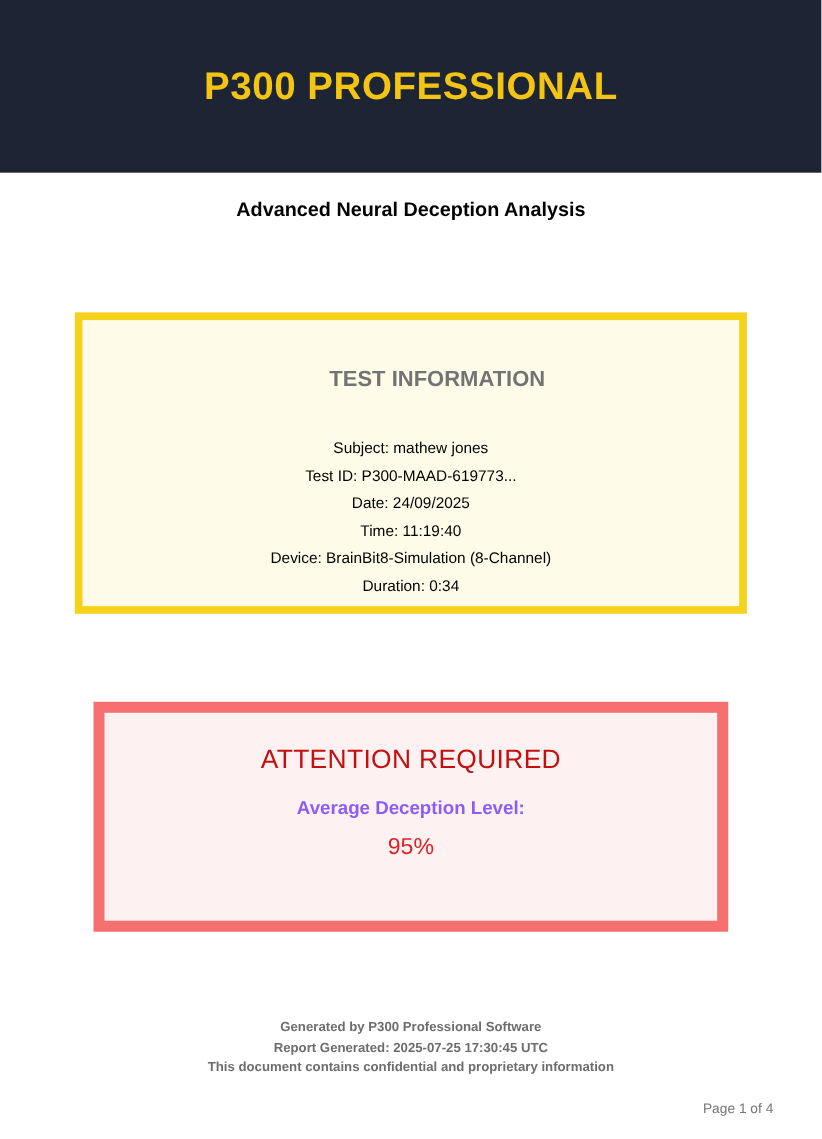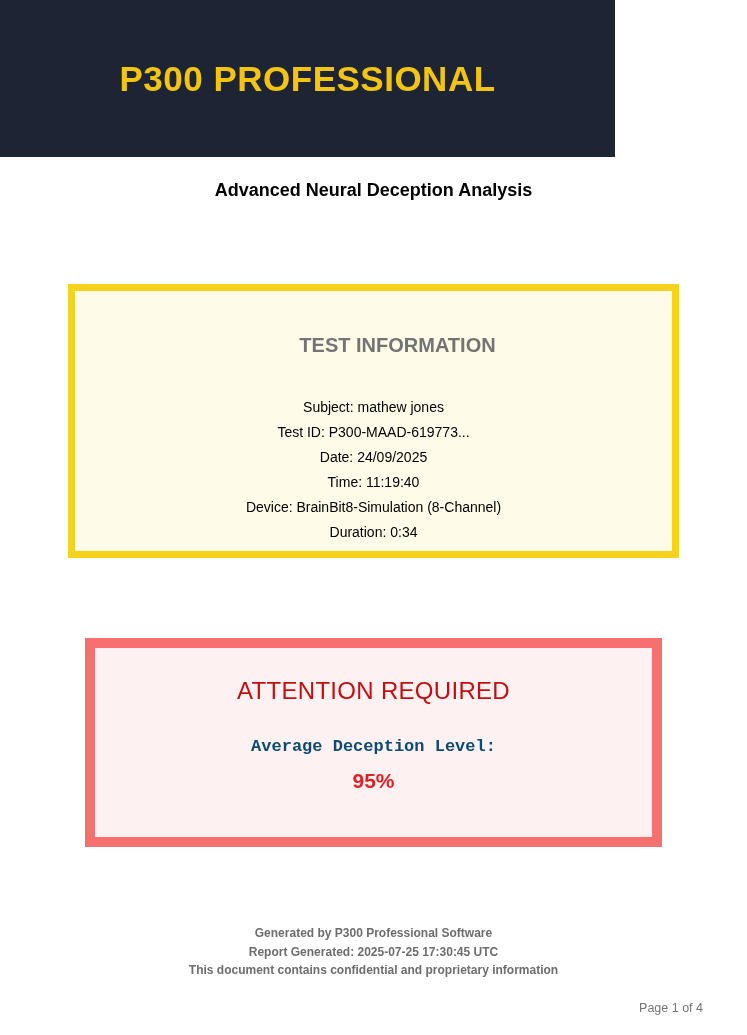--- a/index.html
+++ b/index.html
@@ -20,21 +20,21 @@
     background: #ffffff;
     font-family: "Liberation Sans", sans-serif;
   }
   .page {
     width: 747px;
     height: 1035px;
     background: #ffffff;
     overflow: hidden;
   }
   .report-header {
-    width: 615px;
+    width: 747px;
     height: 157px;
     background: var(--navy);
     display: flex;
     align-items: center;
     justify-content: center;
   }
   .report-title {
     color: var(--gold-text);
     font-size: 35px;
     line-height: 38px;
@@ -79,30 +79,29 @@
     text-align: center;
     padding-top: 29px;
   }
   .alert-heading {
     font-size: 24px;
     font-weight: normal;
     color: var(--dark-red);
     letter-spacing: 0.3px;
   }
   .alert-label {
-    margin-top: 32px;
+    margin-top: 20px;
     font-size: 17px;
     font-weight: bold;
-    color: #0c4a6e;
-    font-family: Liberation Mono, monospace;
+    color: #8b5cf6;
   }
   .alert-value {
     margin-top: 13px;
     font-size: 21px;
-    font-weight: bold;
+    font-weight: normal;
     color: var(--bright-red);
   }
   .report-footer {
     margin-top: 77px;
     text-align: center;
     color: var(--gray);
     font-weight: bold;
     font-size: 12px;
     line-height: 18.5px;
   }

